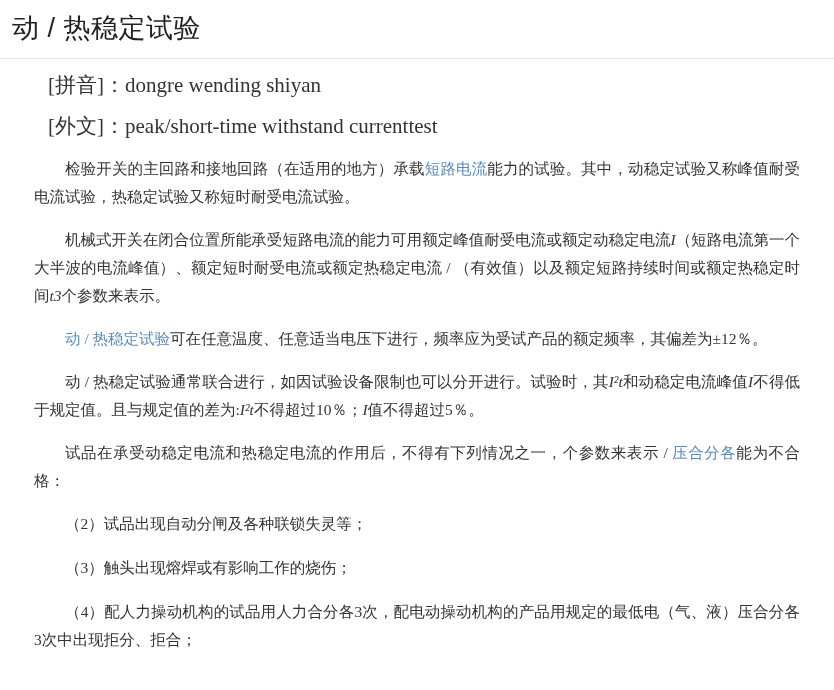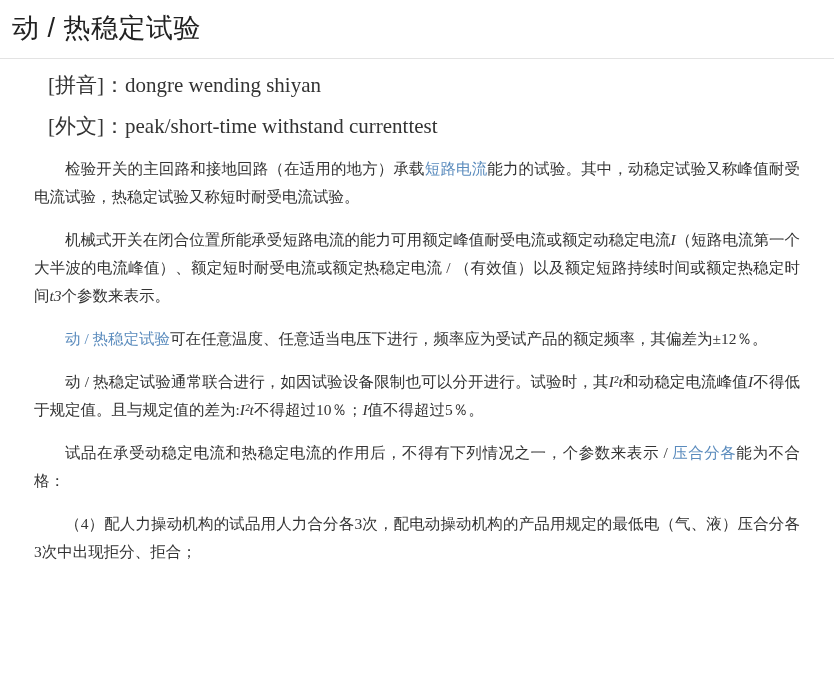--- a/index.html
+++ b/index.html
@@ -100,16 +100,18 @@
     </p>
 
     <p class="indent">
       <span>动 / 热稳定试验通常联合进行，如因试验设备限制也可以分开进行。试验时，其</span><span class="ital">I²t</span><span>和动稳定电流峰值</span><span class="ital">I</span><span>不得低于规定值。且与规定值的差为:</span><span class="ital">I²t</span><span>不得超过10％；</span><span class="ital">I</span><span>值不得超过5％。</span>
     </p>
 
     <p class="indent">
       <span>试品在承受动稳定电流和热稳定电流的作用后，不得有下列情况之一，个参数来表示 / </span><span class="link">压合分各</span><span>能为不合格：</span>
     </p>
 
+    <p class="listline">（2）试品出现自动分闸及各种联锁失灵等；</p>
+    <p class="listline">（3）触头出现熔焊或有影响工作的烧伤；</p>
     <p class="listline">（4）配人力操动机构的试品用人力合分各3次，配电动操动机构的产品用规定的最低电（气、液）压合分各 3次中出现拒分、拒合；</p>
 
   </div>
 </div>
 
 </body></html>

